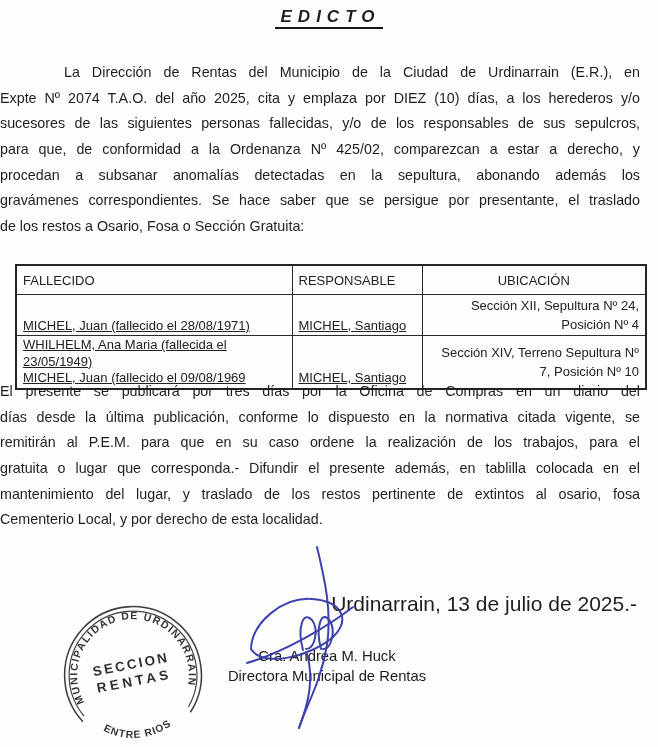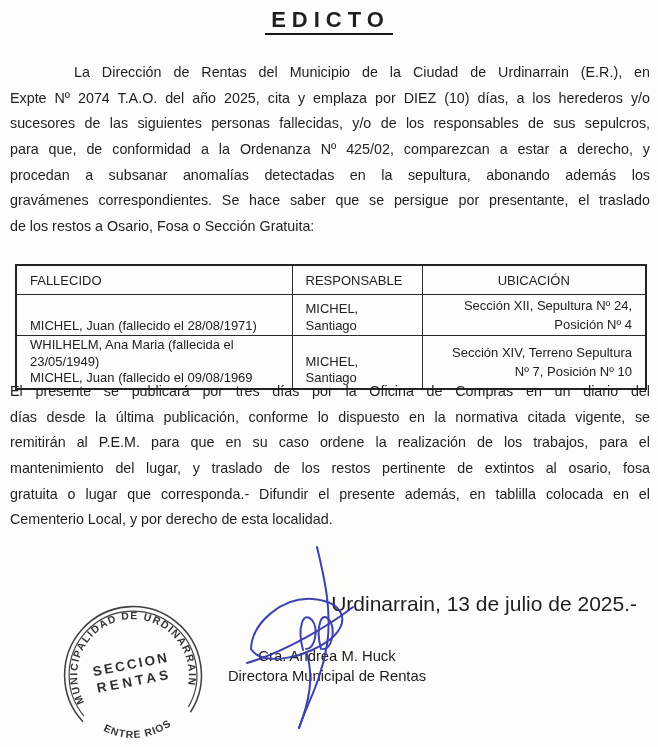--- a/index.html
+++ b/index.html
@@ -3,42 +3,42 @@
 <meta charset="utf-8">
 <style>
   html,body { margin:0; padding:0; background:#e8e8e8; }
   .page {
     position:relative; width:658px; height:747px; margin:0 auto;
     background:#fdfdfc; overflow:hidden;
     font-family:"Liberation Sans", sans-serif; color:#1f1f1f;
   }
   .title-wrap { position:absolute; top:7px; left:0; right:0; text-align:center; }
   .title-wrap span {
-    font-size:22px; font-weight:bold; letter-spacing:6px;
-    border-bottom:2.5px solid #161616; padding:0 3px 1px 6px;
+    font-size:17px; font-weight:bold; letter-spacing:6px;
+    border-bottom:2.5px solid #161616; padding:0 3px 1px 6px;font-style:italic;
   }
-  .para { position:absolute; left:10px; width:640px; }
+  .para { position:absolute; left:0; width:640px; }
   .p1 { top:60px; }
   .p2 { top:379px; }
   .pline {
     height:25.7px; line-height:25.7px; font-size:14.3px;
     text-align:justify; text-align-last:justify;
     white-space:nowrap; overflow:visible;
   }
   .pline.indent { text-indent:64px; }
   .pline.lastline { text-align-last:left; }
   table.edict {
     position:absolute; top:264px; left:15px; width:630px;
     border-collapse:collapse; table-layout:fixed;
     border:2px solid #242424; font-size:13px; color:#222;
   }
-  table.edict th, table.edict td { border:1.5px solid #2a2a2a; padding:1px 13px; font-weight:normal; }
+  table.edict th, table.edict td { border:1.5px solid #2a2a2a; padding:1px 6px; font-weight:normal; }
   th.h-fallecido, th.h-responsable { text-align:left; height:26px; padding-left:8px; }
   th.h-ubicacion { text-align:center; height:26px; }
-  td.c-fallecido, td.c-responsable { vertical-align:bottom; padding-bottom:3px; line-height:16.5px; }
+  td.c-fallecido, td.c-responsable { vertical-align:bottom; padding-bottom:3px; line-height:16.5px;text-decoration:underline; }
   td.c-ubicacion { text-align:right; vertical-align:middle; line-height:19px; }
   tr.r1 { height:35px; }
   tr.r2 { height:35px;margin-top:11px; }
   .dateline {
     position:absolute; top:563px; left:0; right:21px;
     text-align:right; font-size:21px; height:22px; line-height:22px;margin-top:30px;
   }
   .sig-block {
     position:absolute; left:224px; top:646px; width:206px;
     text-align:center; font-size:14.8px; line-height:20px; color:#1c1c1c;
@@ -93,22 +93,22 @@
       <td class="c-responsable">MICHEL, Santiago</td>
       <td class="c-ubicacion">Sección XIV, Terreno Sepultura Nº 7, Posición Nº 10</td>
     </tr>
   </tbody>
     </table>
 
   <div class="para p2">
     <div class="pline">El presente se publicará por tres días por la Oficina de Compras en un diario del</div>
     <div class="pline">días desde la última publicación, conforme lo dispuesto en la normativa citada vigente, se</div>
     <div class="pline">remitirán al P.E.M. para que en su caso ordene la realización de los trabajos, para el</div>
+    <div class="pline">gratuita o lugar que corresponda.- Difundir el presente además, en tablilla colocada en el</div>
     <div class="pline">mantenimiento del lugar, y traslado de los restos pertinente de extintos al osario, fosa</div>
-    <div class="pline">gratuita o lugar que corresponda.- Difundir el presente además, en tablilla colocada en el</div>
     <div class="pline lastline">Cementerio Local, y por derecho de esta localidad.</div>
   </div>
 
   <div class="dateline">Urdinarrain, 13 de julio de 2025.-</div>
 
   <svg class="stamp-svg" viewBox="0 0 200 200" aria-hidden="true">
     <defs>
       <path id="arcTop" d="M 45.3 129.1 A 62 62 0 1 1 154.7 129.1" fill="none"></path>
       <path id="arcBottom" d="M 59.8 157.3 A 70 70 0 0 0 140.2 157.3" fill="none"></path>
     </defs>

